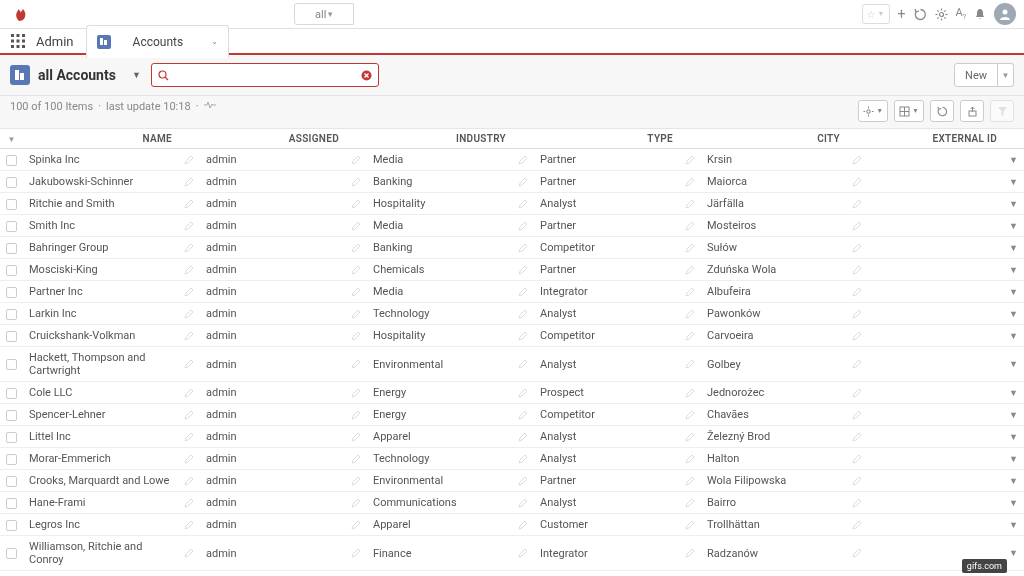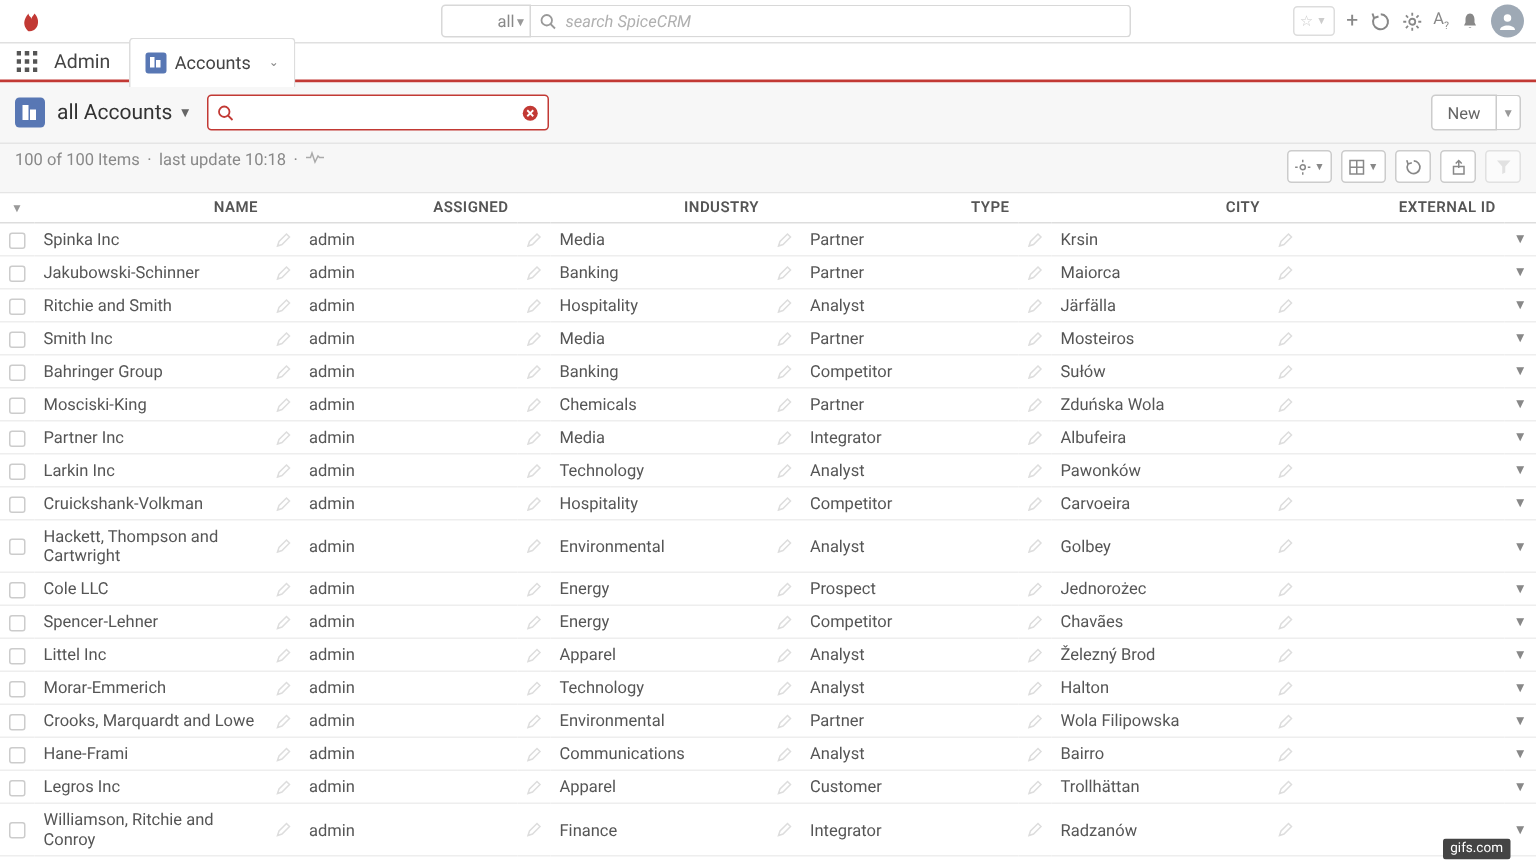--- a/index.html
+++ b/index.html
@@ -1,39 +1,39 @@
 <!DOCTYPE html>
 <html><head>
 <meta charset="utf-8">
 <style>
 * { margin: 0; padding: 0; box-sizing: border-box; font-family: -apple-system, BlinkMacSystemFont, "Segoe UI", Roboto, Helvetica, Arial, sans-serif; }
 body { background: #fff; color: #333; font-size: 12px; width: 1024px; }
 .topbar { height: 29px; display: flex; align-items: center; border-bottom: 1px solid #e0e0e0; padding: 0 8px; }
 .logo { width: 14px; height: 14px; margin: 0 6px; color: #c23934; display: flex; align-items: center; justify-content: center; }
 .search-group { display: flex; align-items: center; margin-left: 260px; }
-.scope-select { height: 22px; width: 60px; border: 1px solid #d8d8d8; border-radius: 3px 0 0 3px; display: flex; align-items: center; padding: 0 2px; color: #888; font-size: 11px; justify-content: flex-end; }
+.scope-select { height: 22px; width: 60px; border: 1px solid #d8d8d8; border-radius: 3px 0 0 3px; display: flex; align-items: center; padding: 0 20px; color: #888; font-size: 11px; justify-content: space-between; }
 .scope-select .caret { font-size: 8px; color: #999; }
 .global-search { height: 22px; width: 400px; border: 1px solid #d8d8d8; border-left: none; border-radius: 0 3px 3px 0; display: flex; align-items: center; padding: 0 6px; color: #aaa; }
 .global-search .icon { margin-right: 6px; color: #999; font-size: 11px; }
 .global-search input { border: none; outline: none; font-size: 11px; font-style: italic; flex: 1; }
 .global-search input::placeholder { color: #b0b0b0; }
 .topbar-right { margin-left: auto; display: flex; align-items: center; gap: 8px; }
 .star-box { width: 28px; height: 20px; border: 1px solid #ddd; border-radius: 3px; display: flex; align-items: center; justify-content: space-around; padding: 0 3px; color: #ccc; font-size: 10px; }
 .top-icon { color: #888; font-size: 14px; cursor: pointer; }
 .avatar { width: 22px; height: 22px; border-radius: 50%; background: #9ea9b5; display: flex; align-items: center; justify-content: center; color: #fff; }
 .appbar { height: 26px; display: flex; align-items: center; border-bottom: 2px solid #c23934; }
 .app-grid { width: 16px; height: 16px; margin: 0 10px; display: flex; align-items: center; justify-content: center; color: #555; }
 .app-title { font-size: 13px; color: #444; margin-right: 12px; }
-.tab { height: 26px; display: flex; align-items: center; padding: 16px 10px; border-top: 1px solid #ddd; border-left: 1px solid #ddd; border-right: 1px solid #ddd; border-radius: 3px 3px 0 0; gap: 6px; position: relative; background: #fff; }
+.tab { height: 26px; display: flex; align-items: center; padding: 16px 10px; border-top: 1px solid #ddd; border-left: 1px solid #ddd; border-right: 1px solid #ddd; border-radius: 3px 3px 0 0; gap: 22px; position: relative; background: #fff; }
 .tab-badge { width: 14px; height: 14px; background: #5877b4; border-radius: 2px; display: flex; align-items: center; justify-content: center; color: #fff; font-size: 9px; }
 .tab-label { font-size: 12px; color: #444; }
 .tab-caret { font-size: 8px; color: #888; margin-left: 6px; }
 .filterbar { background: #f7f7f7; border-bottom: 1px solid #e5e5e5; padding: 8px 10px; display: flex; align-items: center; }
 .entity-badge { width: 20px; height: 20px; background: #5877b4; border-radius: 3px; display: flex; align-items: center; justify-content: center; color: #fff; font-size: 11px; margin-right: 8px; }
-.view-name { font-size: 14px; font-weight: 400; color: #333; display: flex; align-items: center; gap: 4px; justify-content: flex-end; }
+.view-name { font-size: 14px; font-weight: 700; color: #333; display: flex; align-items: center; gap: 16px; justify-content: flex-end; }
 .view-name .caret { font-size: 9px; color: #666; }
 .filter-search { margin-left: 10px; width: 228px; height: 24px; border: 1.5px solid #c23934; border-radius: 3px; display: flex; align-items: center; padding: 0 6px; background: #fff; }
 .filter-search .icon { color: #c23934; font-size: 11px; margin-right: 6px; }
 .filter-search input { border: none; outline: none; flex: 1; font-size: 12px; background: transparent; }
 .filter-search .clear { color: #c23934; font-size: 11px; }
 .new-btn { margin-left: auto; height: 24px; padding: 0 10px; border: 1px solid #ccc; border-radius: 3px 0 0 3px; background: #fff; display: flex; align-items: center; color: #666; font-size: 11px; }
 .new-split { height: 24px; width: 16px; border: 1px solid #ccc; border-left: none; border-radius: 0 3px 3px 0; background: #fff; display: flex; align-items: center; justify-content: center; color: #999; font-size: 8px; }
 .statusbar { padding: 4px 10px 6px 10px; display: flex; color: #888; font-size: 11px; background: #f7f7f7; border-bottom: 1px solid #e5e5e5; }
 .statusbar .sep { margin: 0 5px; }
 .statusbar-right { margin-left: auto; display: flex; gap: 6px; }
@@ -63,29 +63,20 @@
   <span class="logo">
     <svg width="12" height="14" viewBox="0 0 12 14">
         <path d="M4 14 C2 12 0 9 2 5 C3 3 4 2 4 2 C4 4 6 4 6 6 C6 4 7 4 8 2 C10 4 11 7 10 10 C9 13 6 14 4 14 Z" fill="#c23934"></path>
       </svg>
   </span>
   <div class="search-group">
     <div class="scope-select">
       <span>all</span>
       <span class="caret">▼</span>
     </div>
-    <div class="global-search">
-      <span class="icon">
-        <svg width="11" height="11" viewBox="0 0 11 11">
-            <circle cx="4.5" cy="4.5" r="3.5" fill="none" stroke="#999" stroke-width="1.2"></circle>
-            <line x1="7" y1="7" x2="10" y2="10" stroke="#999" stroke-width="1.2"></line>
-          </svg>
-      </span>
-      <input type="text" placeholder="search SpiceCRM" style="">
-    </div>
   </div>
   <div class="topbar-right">
     <div class="star-box">
       <span>☆</span>
       <span style="font-size:7px">▼</span>
     </div>
     <span class="top-icon">+</span>
     <span class="top-icon">
       <svg width="13" height="13" viewBox="0 0 13 13">
           <path d="M6.5 1.5 A5 5 0 1 1 2 4" fill="none" stroke="#888" stroke-width="1.3"></path>

